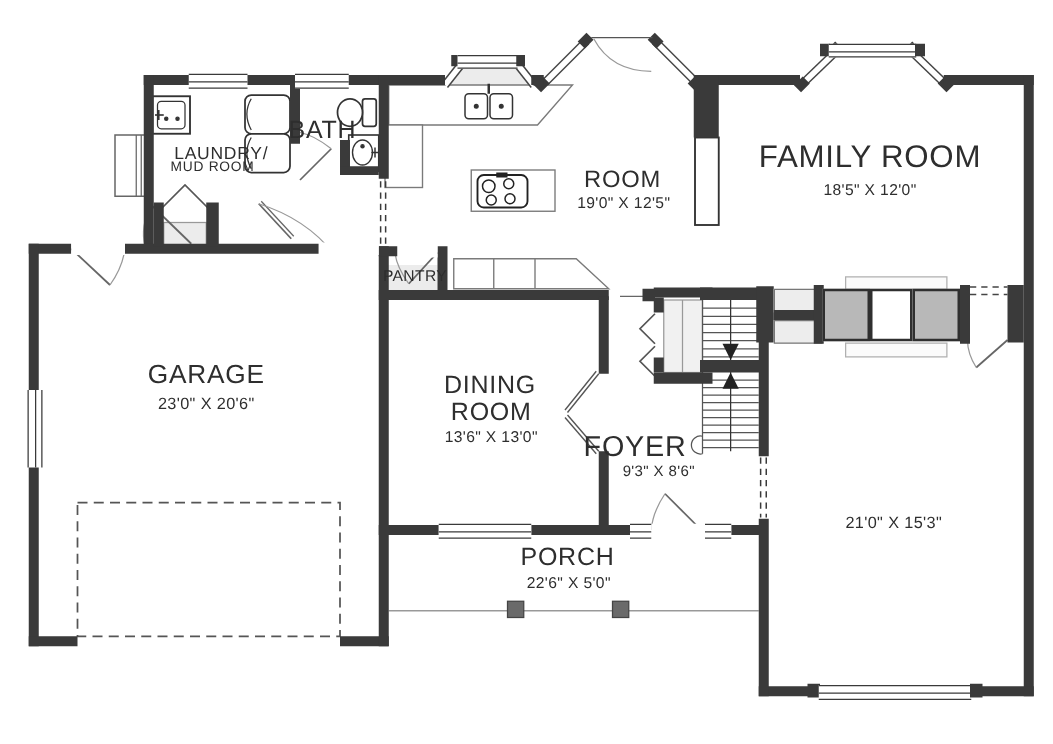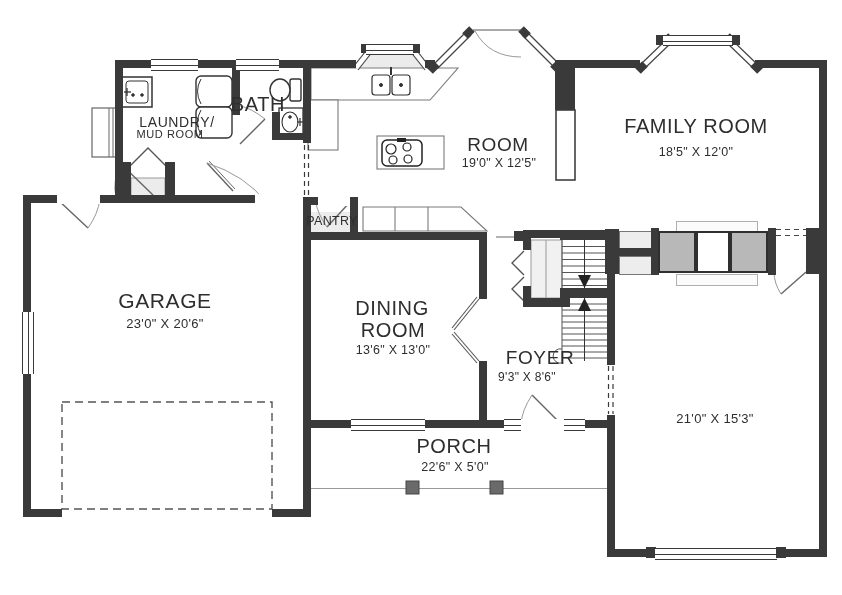--- a/index.html
+++ b/index.html
@@ -303,26 +303,26 @@
   <div class="cap" style="left:646px;top:547px;width:10px;height:11px"></div>
   <div class="win" style="left:655px;top:548px;width:122px;height:10px"></div>
   <div class="cap" style="left:776px;top:547px;width:10px;height:11px"></div>
   <div class="winv" style="left:22px;top:312px;width:10px;height:62px"></div>
 
   <div class="lbl" style="left:177px;top:122px;font-size:14px">LAUNDRY/</div>
   <div class="lbl" style="left:170px;top:134px;font-size:11px">MUD ROOM</div>
   <div class="lbl" style="left:258px;top:104px;font-size:20px">BATH</div>
   <div class="lbl" style="left:498px;top:144px;font-size:19px">ROOM</div>
   <div class="dim" style="left:499px;top:163px;font-size:12.5px">19'0" X 12'5"</div>
-  <div class="lbl" style="left:696px;top:126px;font-size:20px">FAMILY ROOM</div>
+  <div class="lbl" style="left:696px;top:126px;font-size:25px">FAMILY ROOM</div>
   <div class="dim" style="left:696px;top:152px;font-size:12.5px">18'5" X 12'0"</div>
   <div class="lbl" style="left:332px;top:221px;font-size:12.5px;letter-spacing:.3px">PANTRY</div>
   <div class="lbl" style="left:165px;top:300px;font-size:21px">GARAGE</div>
   <div class="dim" style="left:165px;top:323px;font-size:13px">23'0" X 20'6"</div>
   <div class="lbl" style="left:392px;top:308px;font-size:20px">DINING</div>
   <div class="lbl" style="left:393px;top:330px;font-size:20px">ROOM</div>
   <div class="dim" style="left:393px;top:350px;font-size:12.5px">13'6" X 13'0"</div>
-  <div class="lbl" style="left:540px;top:357px;font-size:19px">FOYER</div>
+  <div class="lbl" style="left:508px;top:357px;font-size:23px">FOYER</div>
   <div class="dim" style="left:527px;top:377px;font-size:12px">9'3" X 8'6"</div>
   <div class="dim" style="left:715px;top:418px;font-size:13px">21'0" X 15'3"</div>
   <div class="lbl" style="left:454px;top:446px;font-size:20px">PORCH</div>
   <div class="dim" style="left:455px;top:467px;font-size:12.5px">22'6" X 5'0"</div>
 </div>
 
 </body></html>

